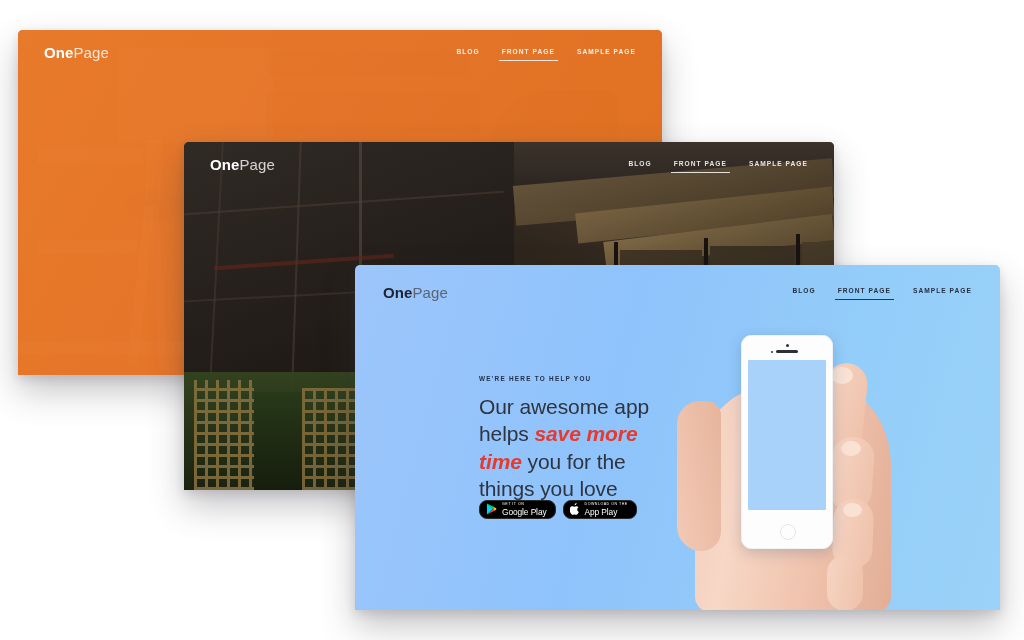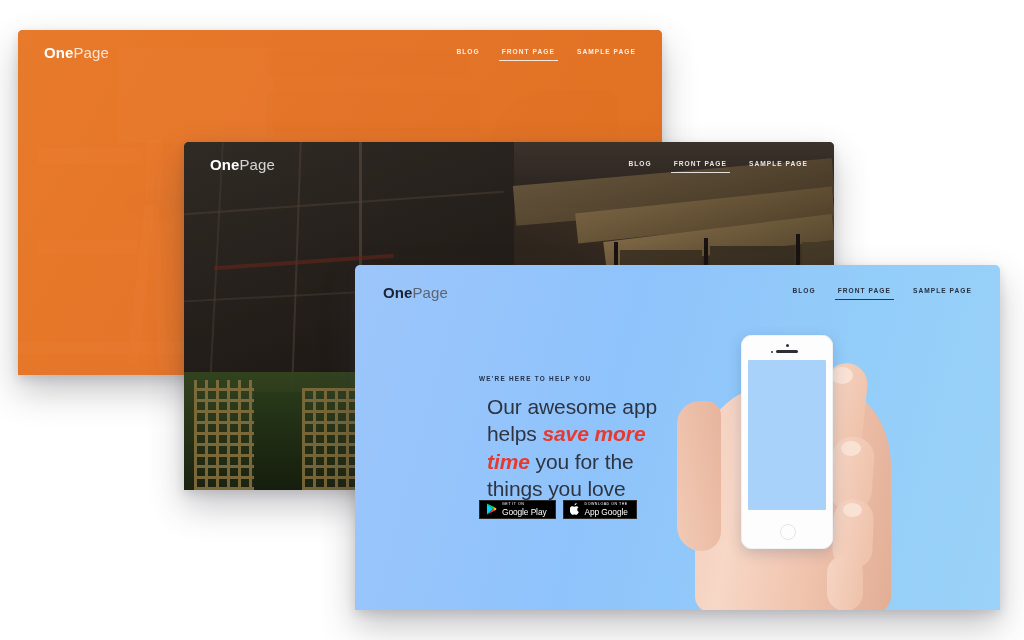--- a/index.html
+++ b/index.html
@@ -85,32 +85,32 @@
   .chrome-dark .logo span{color:#5d6472;}
   .chrome-dark .nav-item{color:#27303f;}
 
   
   .hero{position:absolute;left:124px;top:110px;width:190px;}
   .eyebrow{
     font-size:6.4px;font-weight:700;letter-spacing:1.25px;
     color:#243049;text-transform:uppercase;margin:0 0 11px 0;
   }
   .headline{
-    margin:8px;font-size:21px;line-height:1.30;font-weight:400;
+    margin:0;font-size:21px;line-height:1.30;font-weight:400;
     color:#2e3440;letter-spacing:-.1px;
   }
   .headline em{
     color:#e8392e;font-style:italic;font-weight:700;
   }
 
   
   .badges{position:absolute;left:124px;top:235px;display:flex;gap:7px;}
   .badge{
     display:flex;align-items:center;gap:5px;
-    background:#000;border-radius:0;
+    background:#000;border-radius:8px;
     padding:3px 8px 3px 6px;height:19px;box-sizing:border-box;
     border:.7px solid #2a2a2a;
   }
   .badge-txt{display:flex;flex-direction:column;justify-content:center;line-height:1;}
   .badge-top{font-size:3.6px;letter-spacing:.5px;color:#fff;text-transform:uppercase;margin-bottom:1.5px;}
   .badge-main{font-size:8.4px;color:#fff;font-weight:400;letter-spacing:-.1px;line-height:1;}
 
   
   .handwrap{position:absolute;left:318px;top:62px;width:300px;height:283px;overflow:hidden;}
   .hand{
@@ -253,21 +253,21 @@
       </div>
       <div class="badge">
         <span>
           <svg width="10" height="12" viewBox="0 0 20 24" aria-hidden="true">
             <path d="M13.3 0c.1 1.2-.37 2.4-1.1 3.2-.73.85-1.9 1.5-3.05 1.4-.13-1.15.43-2.35 1.1-3.1C11 .6 12.2.05 13.3 0z" fill="#fff"></path>
             <path d="M17.6 17.8c-.5 1.15-.74 1.67-1.38 2.7-.9 1.42-2.16 3.2-3.73 3.2-1.4.02-1.75-.9-3.64-.9-1.9.01-2.29.92-3.68.9-1.57-.05-2.77-1.65-3.67-3.08C-1.0 16.65-1.3 11.9.25 9.4c1.1-1.8 2.84-2.85 4.48-2.85 1.66 0 2.7.92 4.08.92 1.33 0 2.14-.92 4.06-.92 1.46 0 3 .8 4.1 2.17-3.6 1.98-3.02 7.12.63 9.08z" fill="#fff"></path>
           </svg>
         </span>
         <span class="badge-txt">
           <span class="badge-top">Download on the</span>
-          <span class="badge-main">App Google</span>
+          <span class="badge-main">App Play</span>
         </span>
       </div>
     </div>
 
     <div class="handwrap">
       <div class="hand"></div>
       <div class="thumb"></div>
       <div class="finger" style="left:150px;top:36px;width:42px;height:90px;border-radius:22px 22px 16px 16px;transform:rotate(6deg);"></div>
       <div class="nail" style="left:158px;top:40px;width:22px;height:17px;"></div>
       <div class="finger" style="left:158px;top:110px;width:42px;height:74px;border-radius:20px;transform:rotate(4deg);"></div>

